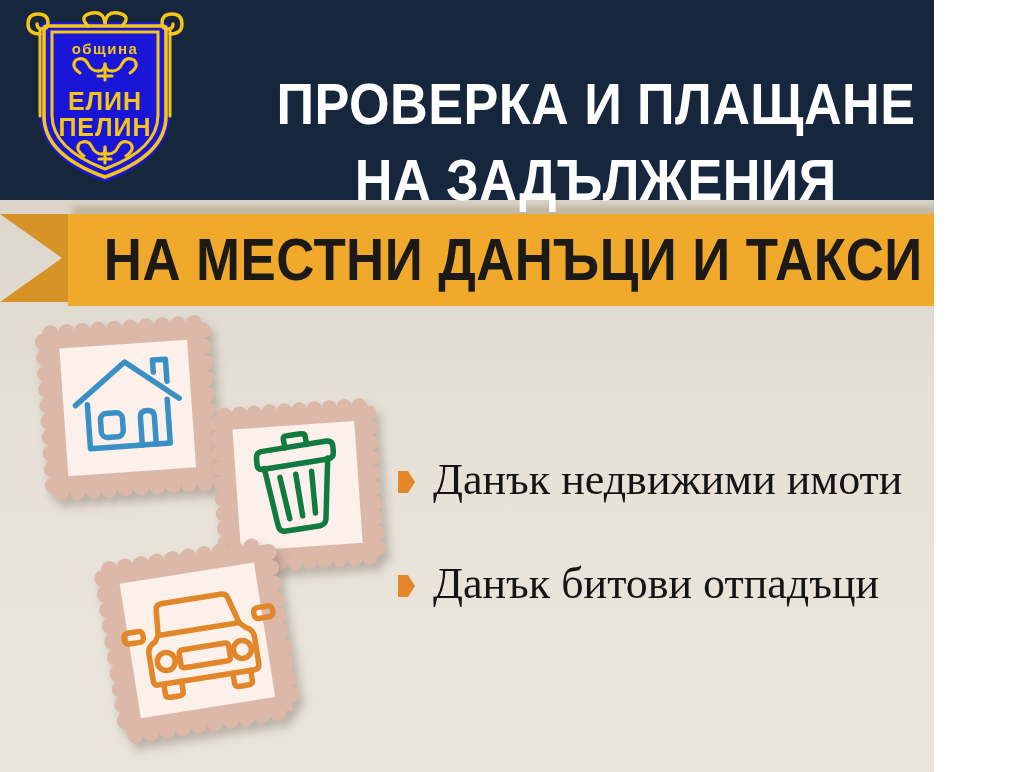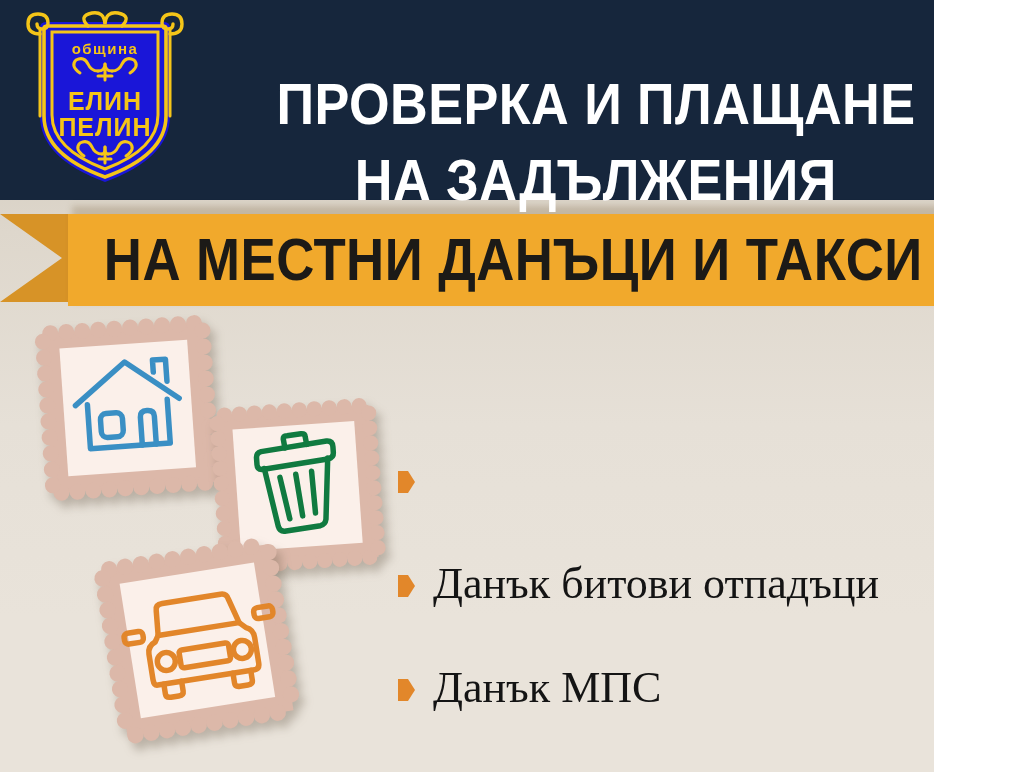--- a/index.html
+++ b/index.html
@@ -417,24 +417,21 @@
           <path d="M76 150 L76 160 Q76 164 81 164 L89 164 Q94 164 94 160 L94 150"></path>
           <path d="M146 150 L146 160 Q146 164 151 164 L159 164 Q164 164 164 160 L164 150"></path>
         </g>
       </g>
     </svg>
   </div>
 
   <div class="bullets">
     <div class="bullet-row">
       <span class="bullet-marker"></span>
+      <span class="bullet-label">Данък недвижими имоти</span>
     </div>
     <div class="bullet-row">
       <span class="bullet-marker"></span>
       <span class="bullet-label">Данък битови отпадъци</span>
     </div>
-    <div class="bullet-row">
-      <span class="bullet-marker"></span>
-      <span class="bullet-label">Данък МПС</span>
-    </div>
   </div>
 
 </div>
 
 </body></html>

